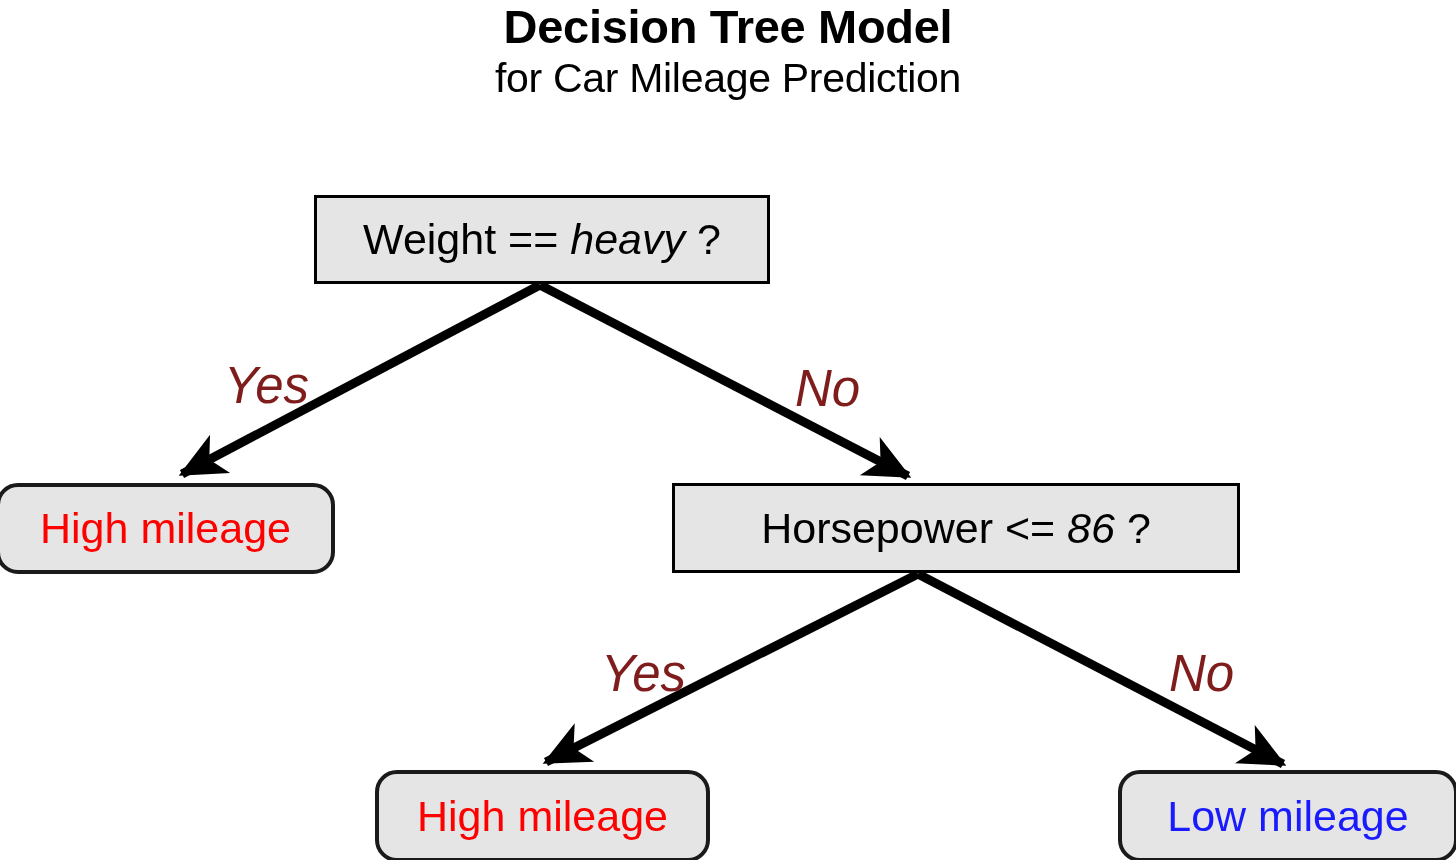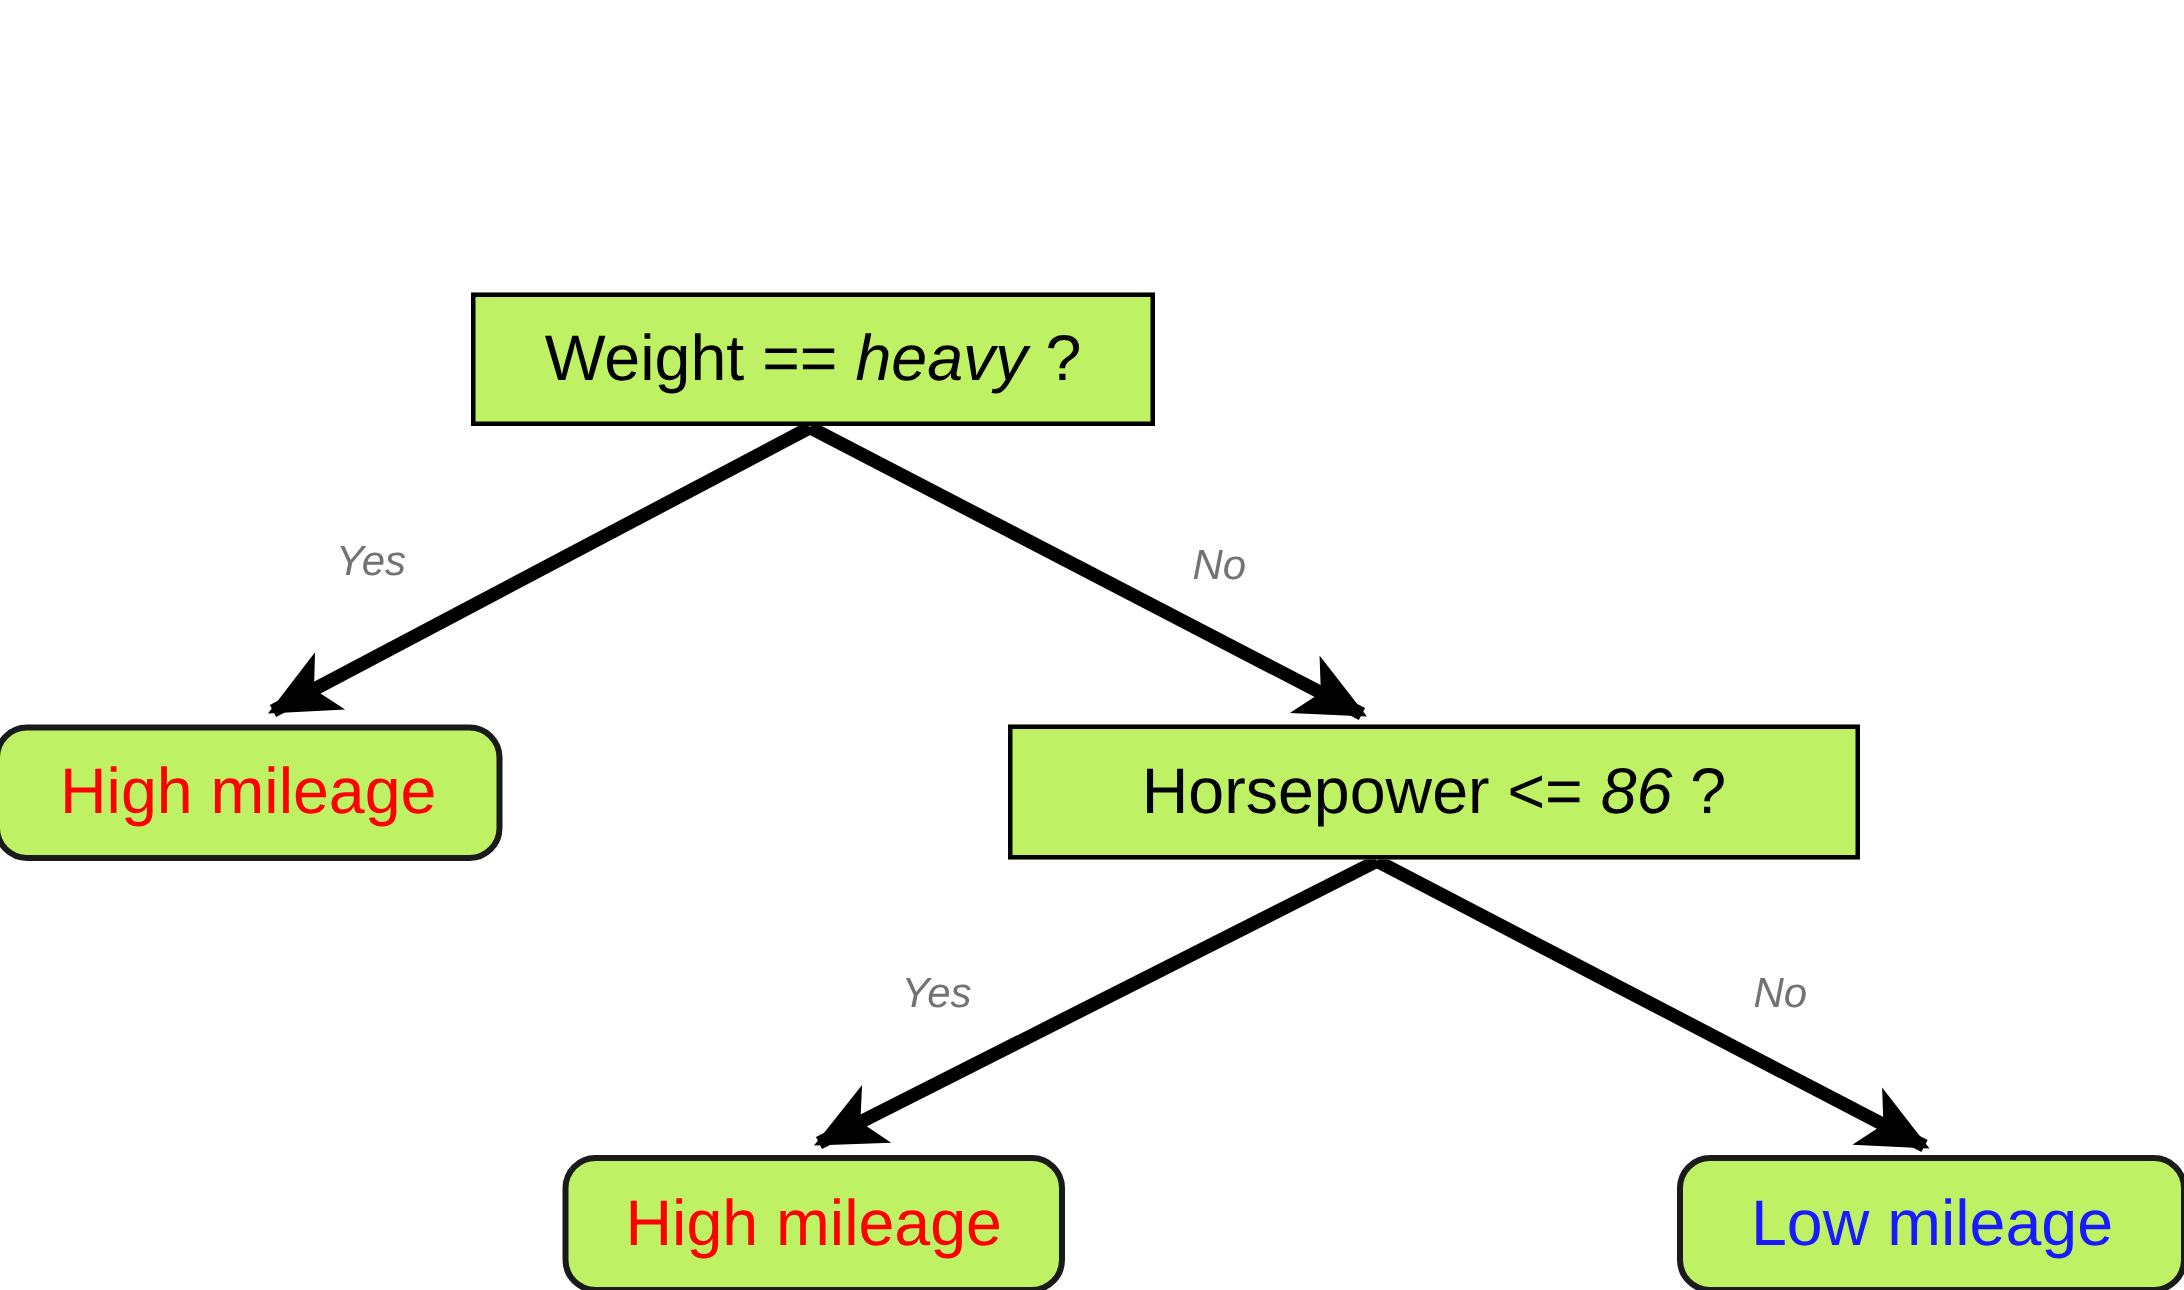--- a/index.html
+++ b/index.html
@@ -49,21 +49,21 @@
     left: 0;
     top: 0;
     width: 1456px;
     height: 860px;
   }
 
   
   .node {
     position: absolute;
     box-sizing: border-box;
-    background: #bef264;
+    background: #e5e5e5;
     display: flex;
     align-items: center;
     justify-content: center;
     white-space: nowrap;
   }
   .node-decision {
     border: 3px solid #000000;
     border-radius: 0;
     font-size: 43px;
     color: #000000;
@@ -75,32 +75,36 @@
   }
   .leaf-high { color: #ff0000; }
   .leaf-low  { color: #1a1aff; }
 
   .node-text { display: inline-block; }
   .node-text .it { font-style: italic; }
 
   
   .edge-label {
     position: absolute;
-    font-size: 28px;
+    font-size: 51px;
     font-style: italic;
-    color: #737373;
+    color: #7f1d1d;
     white-space: nowrap;
     line-height: 1;
   }
 </style>
 </head>
 <body>
 
 <div id="canvas">
 
+  <div class="title-block">
+    <div class="title-main">Decision Tree Model</div>
+    <div class="title-sub">for Car Mileage Prediction</div>
+  </div>
 
   <svg id="edges" viewBox="0 0 1456 860" width="1456" height="860" xmlns="http://www.w3.org/2000/svg">
     <defs>
       <marker id="arrowhead" viewBox="0 0 10 10" refX="9.2" refY="5" markerWidth="5.2" markerHeight="5.2" orient="auto-start-reverse" markerUnits="strokeWidth">
         <path d="M 0 0.4 L 10 5 L 0 9.6 L 2.6 5 Z" fill="#000000"></path>
       </marker>
     </defs>
 
     <line x1="540" y1="285" x2="182" y2="474" stroke="#000000" stroke-width="9" marker-end="url(#arrowhead)"></line>
 

